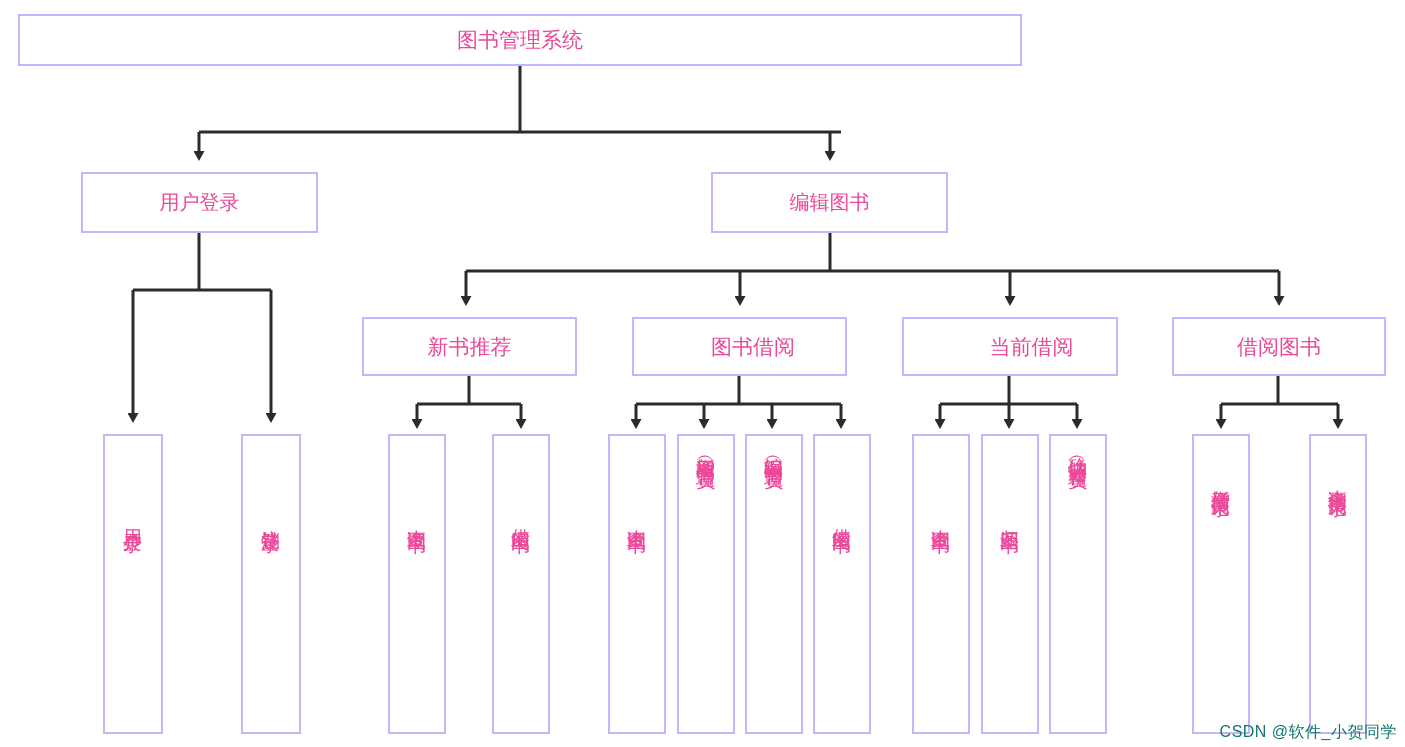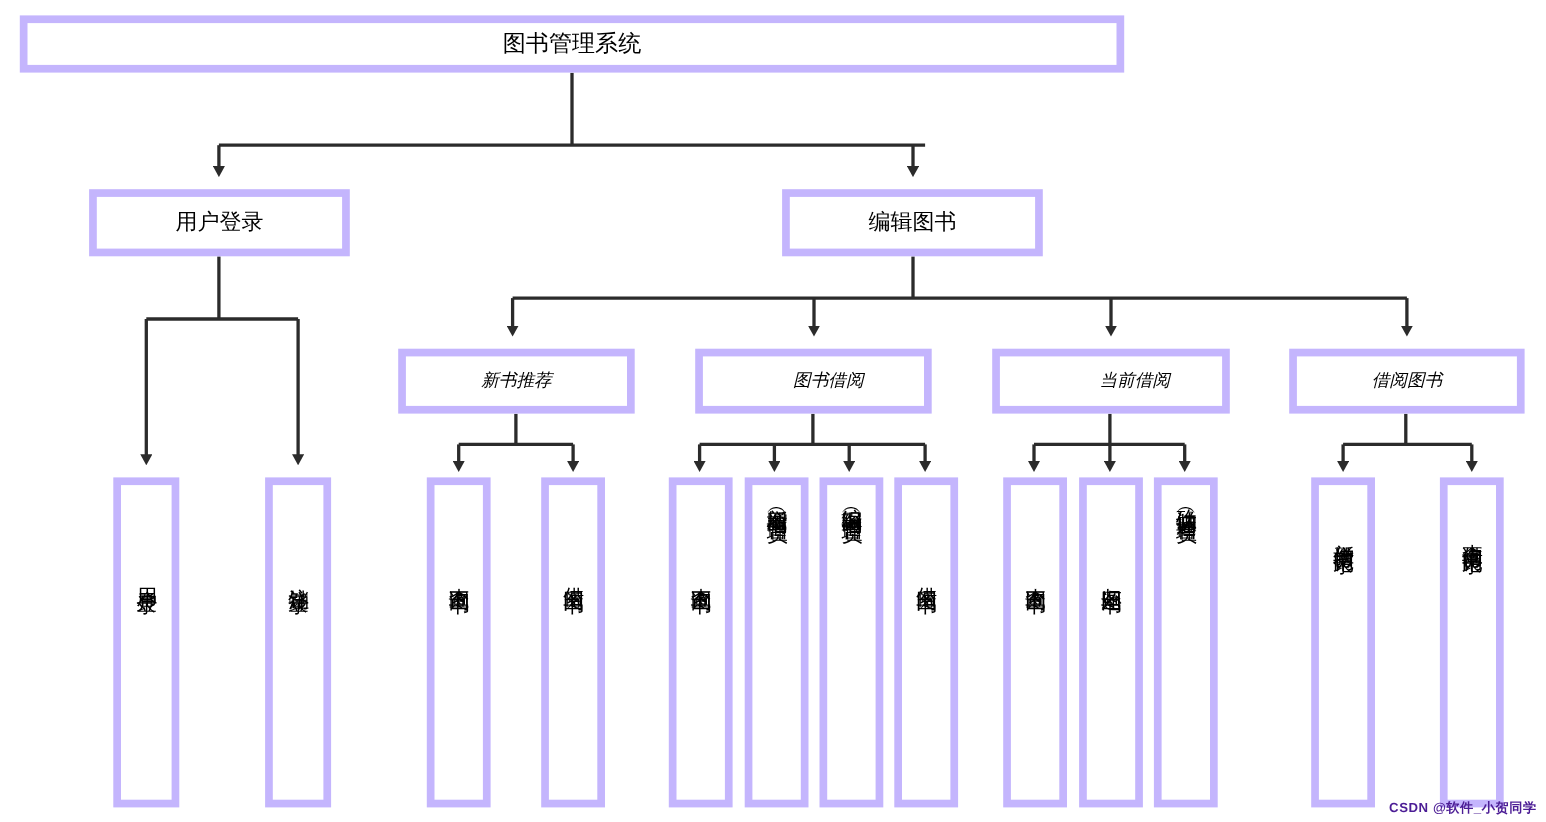--- a/index.html
+++ b/index.html
@@ -25,25 +25,25 @@
     left: 0;
     top: 0;
     width: 1405px;
     height: 747px;
     pointer-events: none;
   }
   .node {
     position: absolute;
     box-sizing: border-box;
     background: #ffffff;
-    border: 7px solid #c4b5fd;
+    border: 2px solid #c4b5fd;
     display: flex;
     align-items: center;
     justify-content: center;
-    color: #000000;
+    color: #ec4899;
   }
   .node .label {
     display: block;
     text-align: center;
     line-height: 1.12;
     white-space: nowrap;
   }
   .node.horiz .label {
     writing-mode: horizontal-tb;
   }
@@ -52,31 +52,30 @@
     padding-top: 6px;
   }
   .node.vert .label {
     writing-mode: vertical-rl;
     text-orientation: upright;
     letter-spacing: 2px;
     line-height: 1;
   }
   #node-root .label { font-size: 21px; }
   .level2 .label { font-size: 20px; }
-  .level3 .label { font-size: 16px; font-style: italic; }
+  .level3 .label { font-size: 21px; }
   .leaf .label { font-size: 19px; }
   #watermark {
     position: absolute;
     right: 8px;
     bottom: 4px;
-    font-size: 12px;
-    color: #4c1d95;
+    font-size: 16px;
+    color: #0f766e;
     letter-spacing: 0.5px;
     white-space: nowrap;
-    font-weight: bold;
   }
 </style>
 </head>
 <body>
 
 <div id="diagram-root">
 
   <svg id="wires" viewBox="0 0 1405 747" xmlns="http://www.w3.org/2000/svg">
     <defs>
       <marker id="arrowhead" markerWidth="10" markerHeight="11" refX="1" refY="5.5" orient="auto" markerUnits="userSpaceOnUse">

